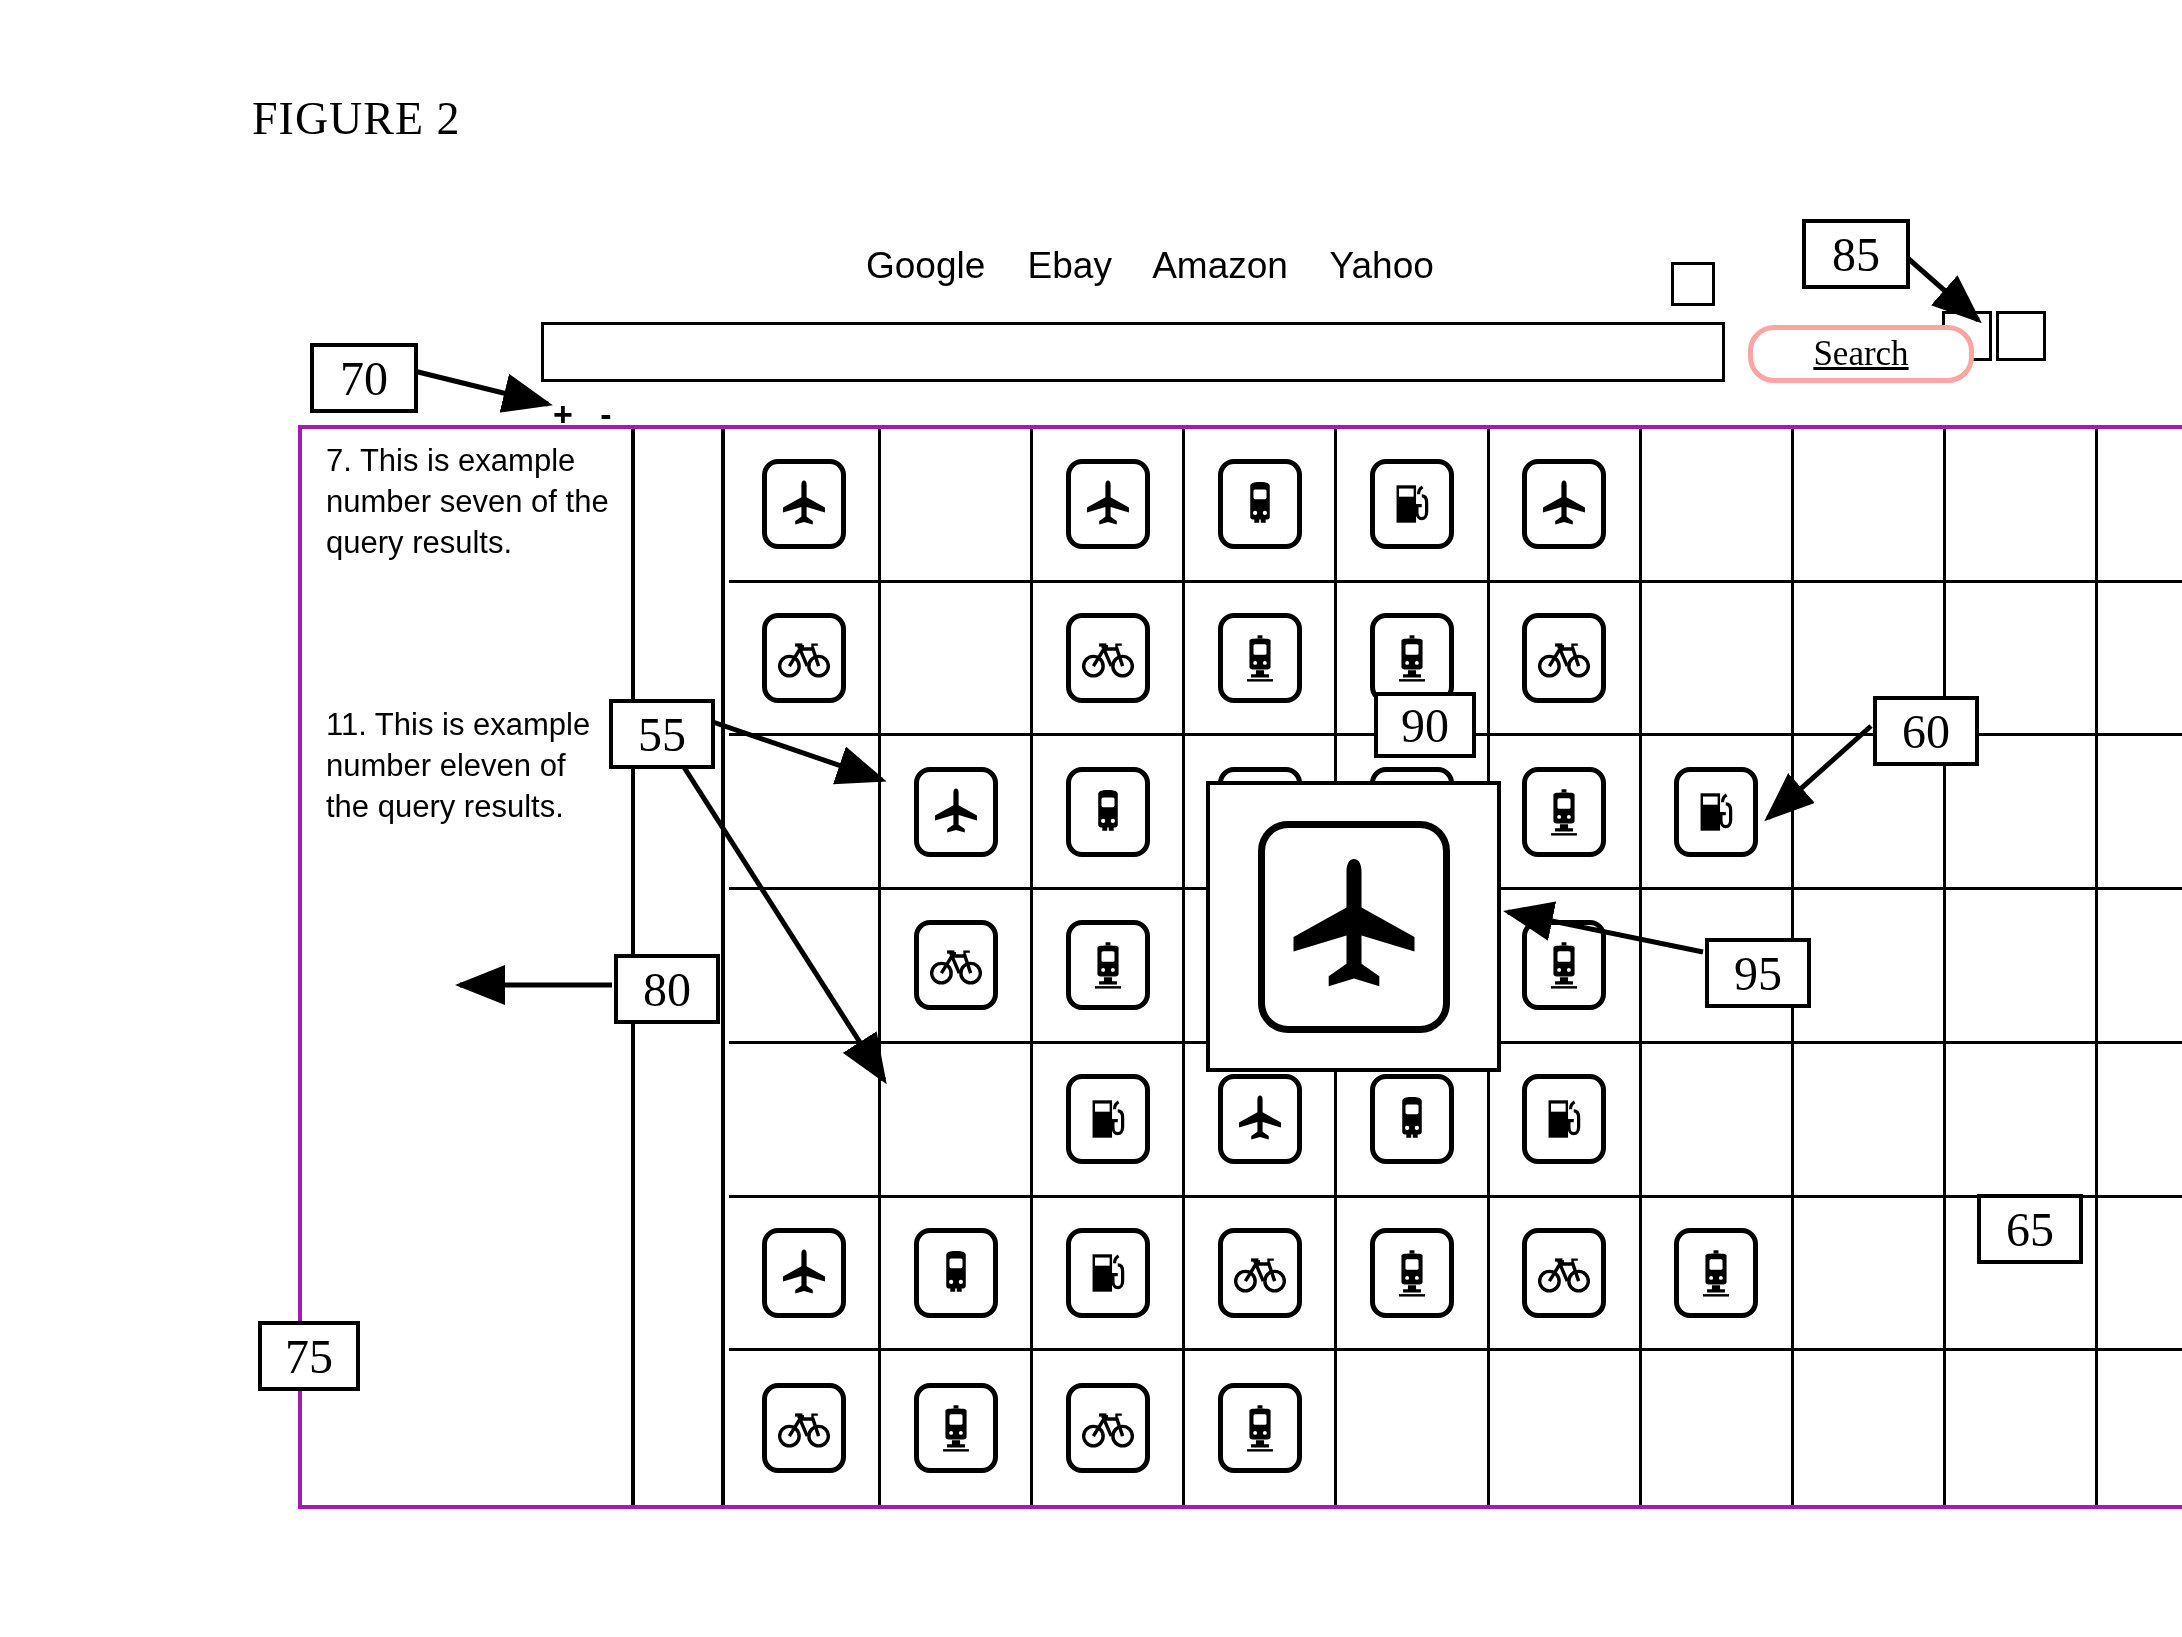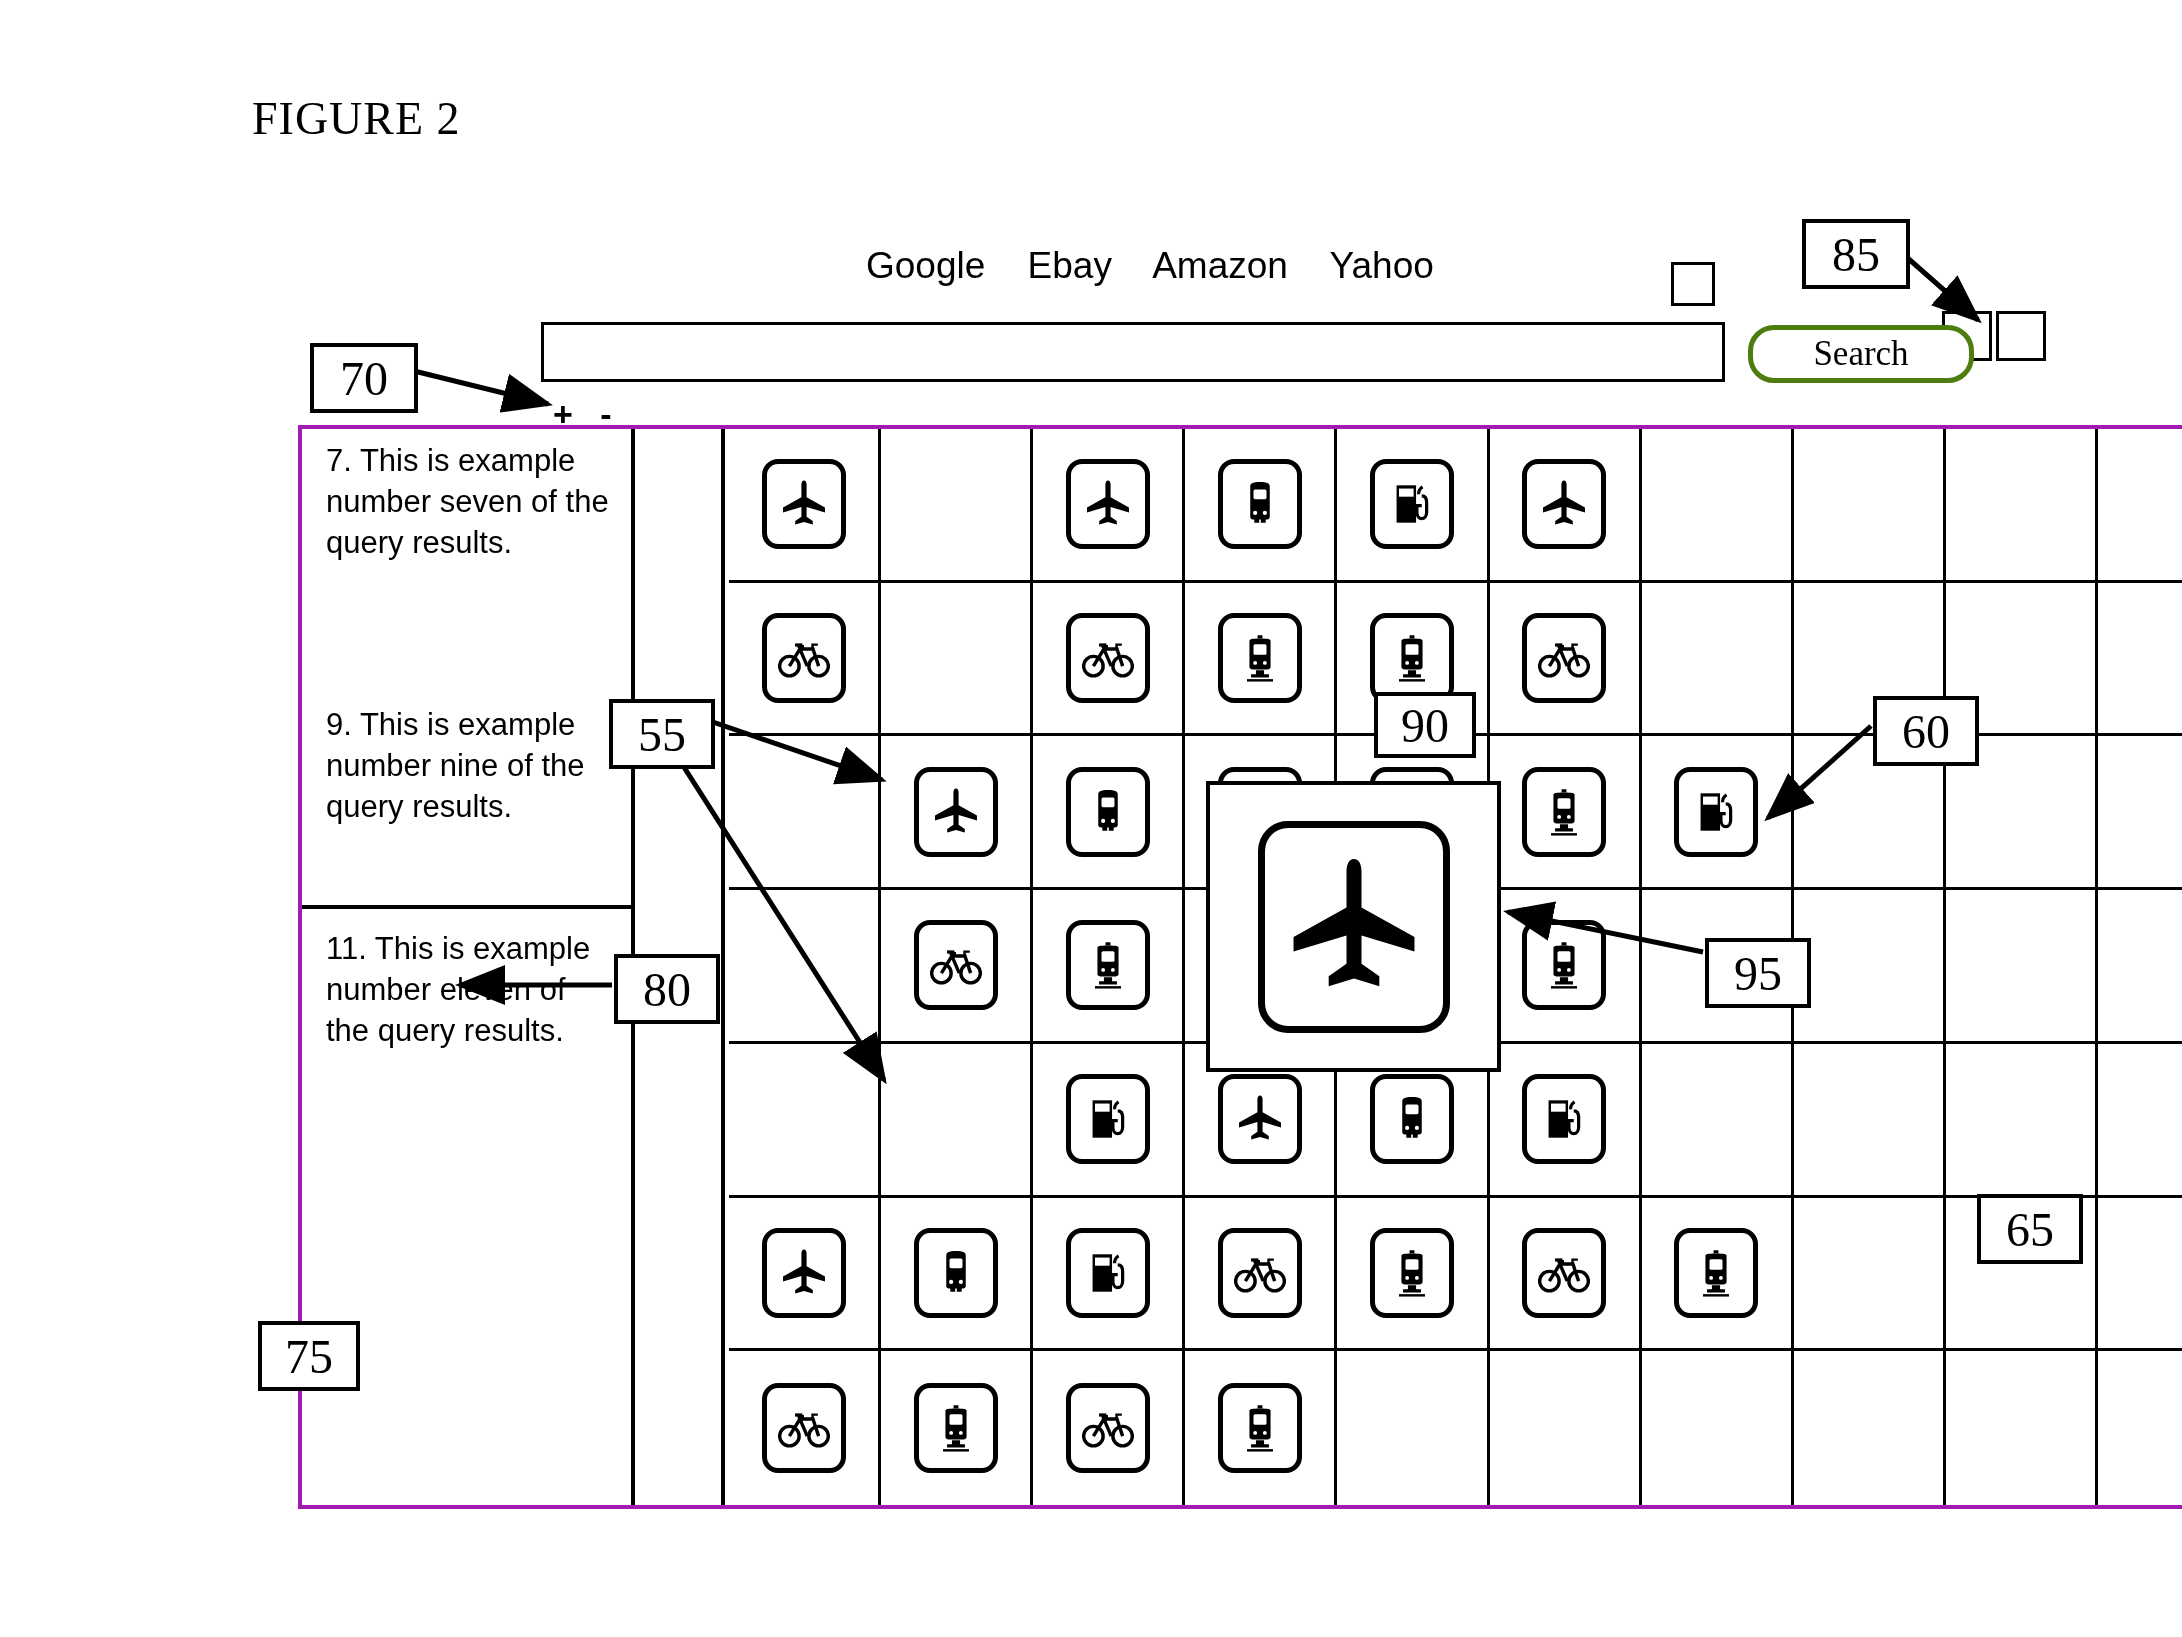--- a/index.html
+++ b/index.html
@@ -18,23 +18,23 @@
   
   .sq{position:absolute;border:3px solid #000;background:#fff;}
   #top-square{left:1671px;top:262px;width:38px;height:38px;}
   #opt-square-1{left:1942px;top:311px;width:44px;height:44px;}
   #opt-square-2{left:1996px;top:311px;width:44px;height:44px;}
 
   
   #search-input{position:absolute;left:541px;top:322px;width:1178px;height:54px;
                 border:3px solid #000;background:#fff;}
   #search-button{position:absolute;left:1748px;top:325px;width:216px;height:48px;
-                 border:5px solid #4d7c0f;border-radius:26px;background:#fff;
+                 border:5px solid #fca5a5;border-radius:26px;background:#fff;
                  display:flex;align-items:center;justify-content:center;
-                 font-size:35px;font-family:"Liberation Serif","DejaVu Serif",serif;}
+                 font-size:35px;font-family:"Liberation Serif","DejaVu Serif",serif;text-decoration:underline;}
 
   
   #zoom-controls{position:absolute;left:553px;top:395px;font-size:34px;font-weight:bold;letter-spacing:9px;}
 
   
   #results-frame{position:absolute;left:298px;top:425px;width:1956px;height:1084px;
                  border:4px solid #a21caf;background:#fff;box-sizing:border-box;}
 
   
   #sidebar{position:absolute;left:0;top:0;width:333px;height:100%;box-sizing:border-box;
@@ -105,21 +105,20 @@
 
 <div id="search-input" title=""></div>
 <div id="search-button">Search</div>
 
 <div id="zoom-controls">+ -</div>
 
 <div id="results-frame">
 
   <div id="sidebar">
     <div class="sidebar-entry" id="entry-7">7.  This is example number seven of the query results.</div>
-    <div class="sidebar-entry" id="entry-9">9. This is example number nine of the query results.</div>
     <div class="sidebar-entry" id="entry-11">11.  This is example number eleven of the query results.</div>
   </div>
 
   <div id="gutter-col"></div>
 
   <div id="icon-grid">
       <div class="grid-cell">
         <div class="tile">
           <svg viewBox="0 0 64 64" xmlns="http://www.w3.org/2000/svg">
             <path fill="#000" d="M32 3c2.1 0 3.2 2.3 3.2 5.3v15.4l22.6 12.6v6.2L35.2 35.6v12.1l7.6 5.3v4.3L32 54l-10.8 3.3v-4.3l7.6-5.3V35.6L6.2 42.5v-6.2l22.6-12.6V8.3C28.8 5.3 29.9 3 32 3z"></path>

